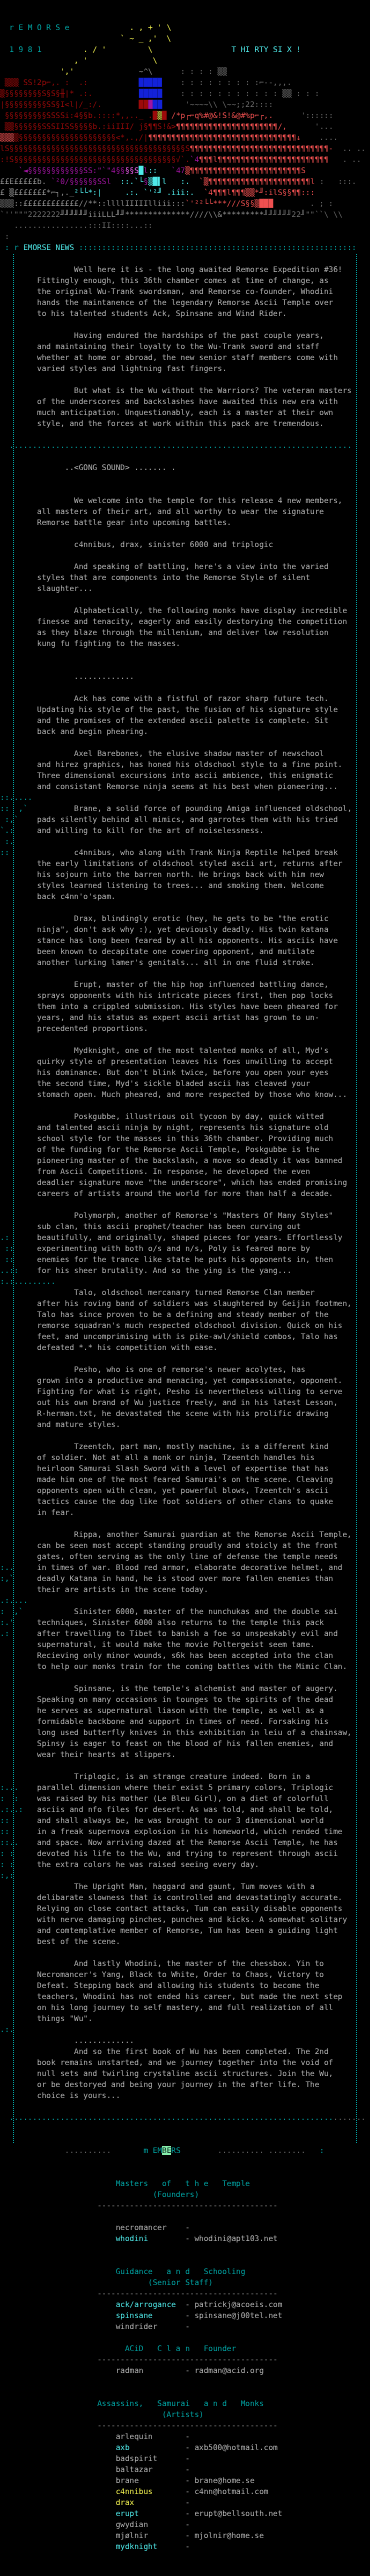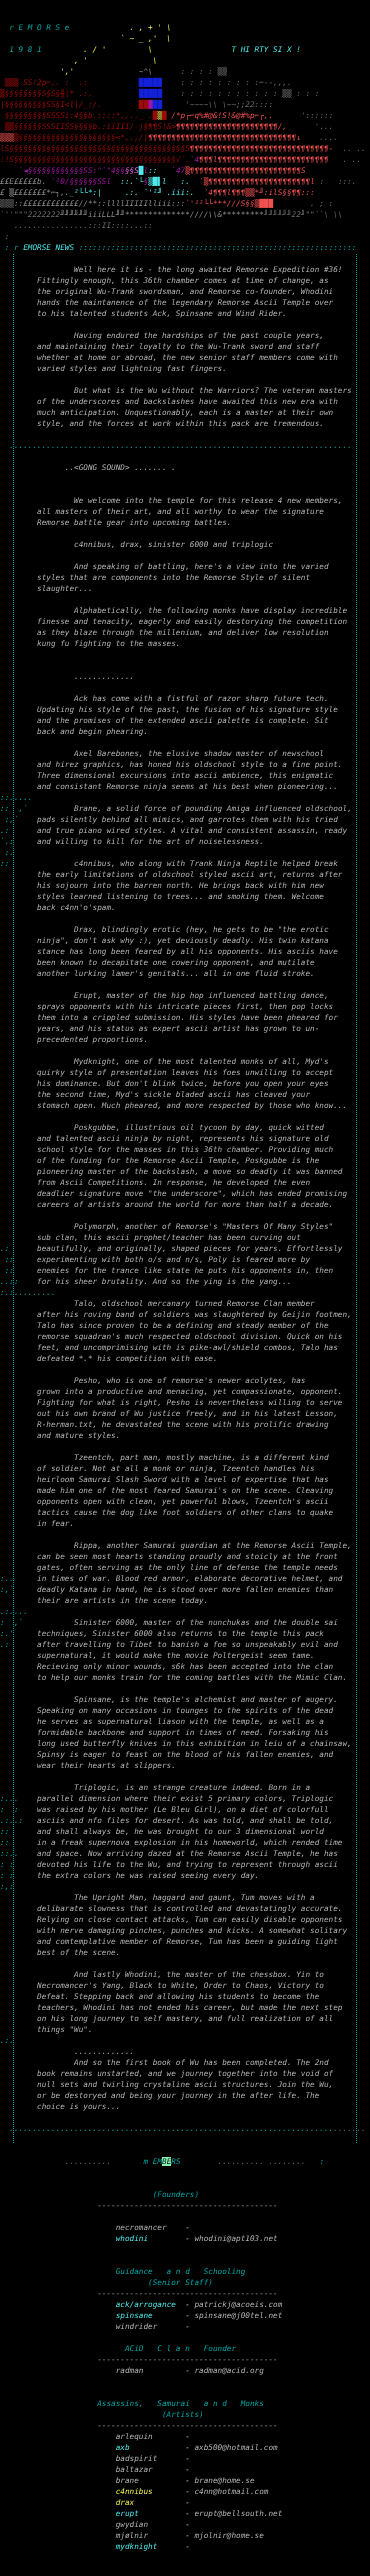--- a/index.html
+++ b/index.html
@@ -1,18 +1,18 @@
 <!DOCTYPE html>
 <html style="font-size:8.2px"><head>
 <meta charset="utf-8">
 <style>
   html,body{margin:0;padding:0;background:#000;}
   .screen{position:relative;width:371px;height:2949px;background:#000;overflow:hidden;}
   .doc{position:absolute;top:0;left:0;width:371px;
-       font-family:"DejaVu Sans Mono",monospace;font-size:7.7px;line-height:11px;font-style:italic;}
+       font-family:"DejaVu Sans Mono",monospace;font-size:7.7px;line-height:11px;}
   .ln{height:11px;white-space:pre;}
   .w{color:#b2b2b2}
   .d{color:#6b6b6b}
   .g2{color:#8d8d8d}
   .c{color:#00a5a5}
   .C{color:#4fe9e9}
   .y{color:#efef4f}
   .r{color:#9c0a0a}
   .R{color:#ef5050}
   .m{color:#a014a0}
@@ -96,21 +96,20 @@
       <div class="ln"><span class="w">        and the promises of the extended ascii palette is complete. Sit</span></div>
       <div class="ln"><span class="w">        back and begin phearing.</span></div>
       <div class="ln"></div>
       <div class="ln"><span class="w">                Axel Barebones, the elusive shadow master of newschool</span></div>
       <div class="ln"><span class="w">        and hirez graphics, has honed his oldschool style to a fine point.</span></div>
       <div class="ln"><span class="w">        Three dimensional excursions into ascii ambience, this enigmatic</span></div>
       <div class="ln"><span class="w">        and consistant Remorse ninja seems at his best when pioneering...</span></div>
       <div class="ln"><span class="c">::.....</span></div>
       <div class="ln"><span class="c">::  ,`</span><span class="w">          Brane, a solid force of pounding Amiga influenced oldschool,</span></div>
       <div class="ln"><span class="c"> :,`</span><span class="w">    pads silently behind all mimics, and garrotes them with his tried</span></div>
-      <div class="ln"><span class="c">.:</span><span class="w">      and true piano wired styles. A vital and consistent assassin, ready</span></div>
       <div class="ln"><span class="c">`.:</span><span class="w">     and willing to kill for the art of noiselessness.</span></div>
       <div class="ln"><span class="c"> :.</span></div>
       <div class="ln"><span class="c">::</span><span class="w">              c4nnibus, who along with Trank Ninja Reptile helped break</span></div>
       <div class="ln"><span class="w">        the early limitations of oldschool styled ascii art, returns after</span></div>
       <div class="ln"><span class="w">        his sojourn into the barren north. He brings back with him new</span></div>
       <div class="ln"><span class="w">        styles learned listening to trees... and smoking them. Welcome</span></div>
       <div class="ln"><span class="w">        back c4nn'o'spam.</span></div>
       <div class="ln"></div>
       <div class="ln"><span class="w">                Drax, blindingly erotic (hey, he gets to be "the erotic</span></div>
       <div class="ln"><span class="w">        ninja", don't ask why :), yet deviously deadly. His twin katana</span></div>
@@ -162,21 +161,21 @@
       <div class="ln"></div>
       <div class="ln"><span class="w">                Tzeentch, part man, mostly machine, is a different kind</span></div>
       <div class="ln"><span class="w">        of soldier. Not at all a monk or ninja, Tzeentch handles his</span></div>
       <div class="ln"><span class="w">        heirloom Samurai Slash Sword with a level of expertise that has</span></div>
       <div class="ln"><span class="w">        made him one of the most feared Samurai's on the scene. Cleaving</span></div>
       <div class="ln"><span class="w">        opponents open with clean, yet powerful blows, Tzeentch's ascii</span></div>
       <div class="ln"><span class="w">        tactics cause the dog like foot soldiers of other clans to quake</span></div>
       <div class="ln"><span class="w">        in fear.</span></div>
       <div class="ln"></div>
       <div class="ln"><span class="w">                Rippa, another Samurai guardian at the Remorse Ascii Temple,</span></div>
-      <div class="ln"><span class="w">        can be seen most hearts standing proudly and stoicly at the front</span></div>
+      <div class="ln"><span class="w">        can be seen most accept standing proudly and stoicly at the front</span></div>
       <div class="ln"><span class="w">        gates, often serving as the only line of defense the temple needs</span></div>
       <div class="ln"><span class="c">:..</span><span class="w">     in times of war. Blood red armor, elaborate decorative helmet, and</span></div>
       <div class="ln"><span class="c">:,`</span><span class="w">     deadly Katana in hand, he is stood over more fallen enemies than</span></div>
       <div class="ln"><span class="w">        their are artists in the scene today.</span></div>
       <div class="ln"><span class="c">.:....</span></div>
       <div class="ln"><span class="c">:  ,`</span><span class="w">           Sinister 6000, master of the nunchukas and the double sai</span></div>
       <div class="ln"><span class="c">:.'</span><span class="w">     techniques, Sinister 6000 also returns to the temple this pack</span></div>
       <div class="ln"><span class="c">.:</span><span class="w">      after travelling to Tibet to banish a foe so unspeakably evil and</span></div>
       <div class="ln"><span class="w">        supernatural, it would make the movie Poltergeist seem tame.</span></div>
       <div class="ln"><span class="w">        Recieving only minor wounds, s6k has been accepted into the clan</span></div>
@@ -220,20 +219,21 @@
       <div class="ln"><span class="w">        null sets and twirling crystaline ascii structures. Join the Wu,</span></div>
       <div class="ln"><span class="w">        or be destoryed and being your journey in the after life. The</span></div>
       <div class="ln"><span class="w">        choice is yours...</span></div>
       <div class="ln"></div>
       <div class="ln"><span class="w">  </span><span class="c">......................................................................</span><span class="d">.......</span></div>
       <div class="ln"></div>
       <div class="ln"></div>
       <div class="ln"><span class="w">              </span><span class="d">..........</span><span class="w">       </span><span class="c">m EM</span><span class="hl">BE</span><span class="c">RS</span><span class="d">        </span><span class="d">..........</span><span class="d"> ........</span><span class="w">   </span><span class="c">:</span></div>
       <div class="ln"></div>
       <div class="ln"></div>
+      <div class="ln"><span class="c">                         Masters   of   t h e   Temple</span></div>
       <div class="ln"><span class="c">                                 (Founders)</span></div>
       <div class="ln"><span class="g2">                     ---------------------------------------</span></div>
       <div class="ln"></div>
       <div class="ln"><span class="w">                         necromancer    -</span></div>
       <div class="ln"><span class="w">                         </span><span class="C">whodini</span><span class="w">        - whodini@apt103.net</span></div>
       <div class="ln"></div>
       <div class="ln"></div>
       <div class="ln"><span class="c">                         Guidance   a n d   Schooling</span></div>
       <div class="ln"><span class="c">                                (Senior Staff)</span></div>
       <div class="ln"><span class="g2">                     ---------------------------------------</span></div>

